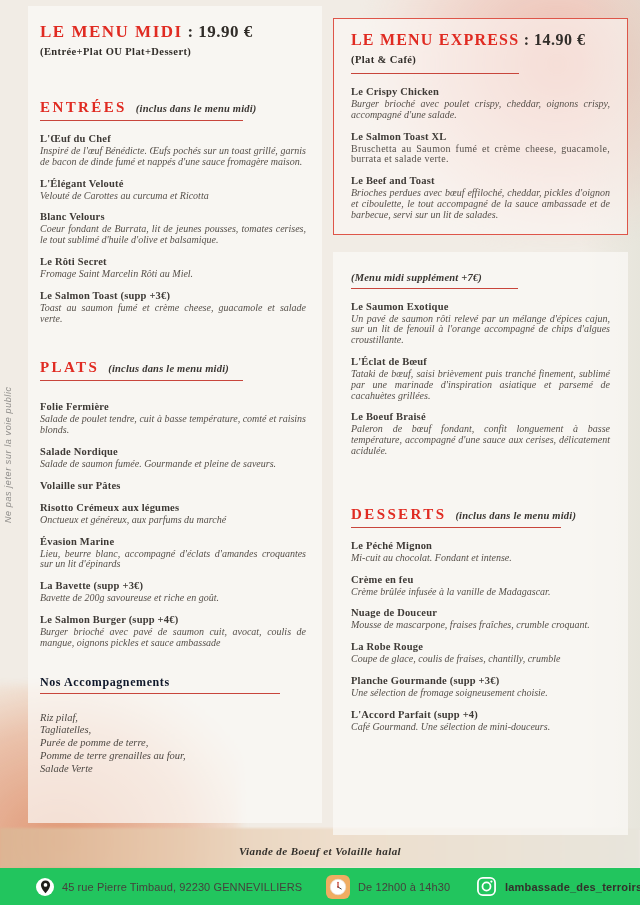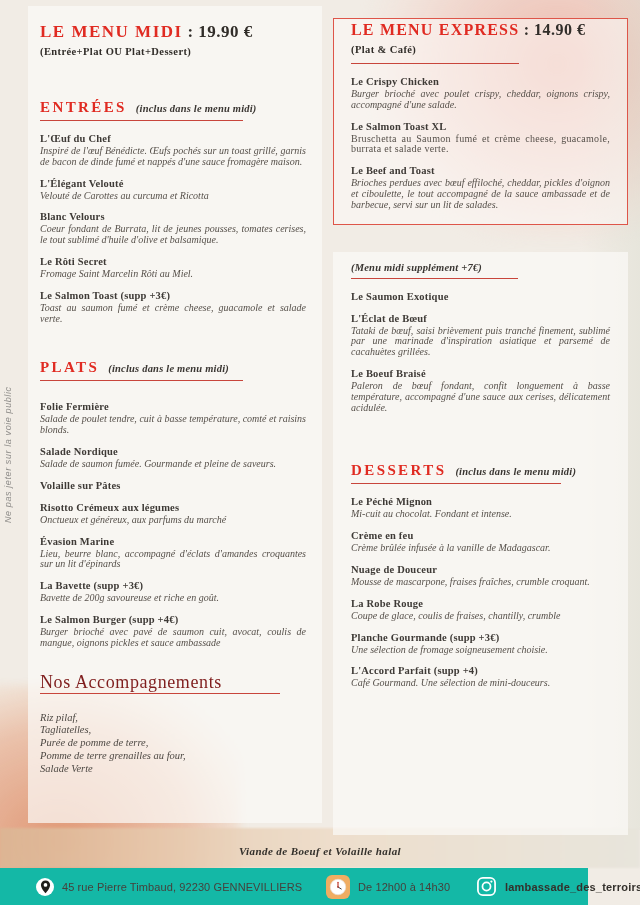--- a/index.html
+++ b/index.html
@@ -49,36 +49,36 @@
   .items{margin-top:12px;}
   .menu-item + .menu-item{margin-top:10px;}
   .item-name{font-size:10.5px;font-weight:700;color:#3e3a36;line-height:12px;letter-spacing:.2px;}
   .item-desc{font-size:10px;font-style:italic;color:#56504a;line-height:10.8px;text-align:justify;margin-top:1px;}
   .item-desc.plain{font-style:normal;letter-spacing:.3px;}
 
   .sec.entrees{margin-top:40px;}
   .sec.plats{margin-top:34px;}
   .sec.plats .items{margin-top:20px;}
   .sec.accomp{margin-top:26px;}
-  .accomp-title{font-size:18px;font-weight:400;color:#7f1d1d;letter-spacing:.6px;line-height:15px;}
+  .accomp-title{font-size:12px;font-weight:700;color:#0f172a;letter-spacing:.6px;line-height:15px;}
   .accomp-note{font-size:10.5px;font-weight:700;font-style:italic;color:#3a3632;line-height:13px;}
   .sec.accomp .rule{margin-top:3px;}
   .list{margin-top:18px;}
   .list-line{font-size:10.5px;font-style:italic;color:#4e4944;line-height:12.8px;}
 
-  .express-box{border:1.5px solid #de5549;background:rgba(253,250,248,.55);padding:1px 17px 13px;box-sizing:border-box;}
+  .express-box{border:1.5px solid #de5549;background:rgba(253,250,248,.55);padding:11px 17px 13px;box-sizing:border-box;}
   .express-box .rule{margin-top:7px;}
   .rsec{padding:0 18px;}
   .rsec.exception{margin-top:36px;}
   .rsec.desserts{margin-top:48px;}
 
   .halal{position:absolute;left:0;top:845px;width:640px;text-align:center;
     font-size:11px;font-weight:700;font-style:italic;color:#33302b;letter-spacing:.4px;}
 
-  .footer-bar{position:absolute;left:0;bottom:0;width:588px;height:37px;background:#14b8a6;
+  .footer-bar{position:absolute;left:0;bottom:0;width:640px;height:37px;background:#22c55e;
     font-family:"Liberation Sans","DejaVu Sans",sans-serif;color:#45413c;}
   .f-group{position:absolute;top:0;height:37px;display:flex;align-items:center;gap:8px;}
   .f-group.addr{left:36px;}
   .f-group.hours{left:326px;}
   .f-group.insta{left:476px;}
   .f-text{font-size:11px;letter-spacing:.1px;}
   .handle{font-size:11px;font-weight:700;color:#33302b;letter-spacing:.2px;}
   .pin-circle{width:18px;height:18px;border-radius:50%;background:#fff;display:flex;align-items:center;justify-content:center;}
   .clock-sq{width:24px;height:24px;border-radius:6px;background:#f0ad62;display:flex;align-items:center;justify-content:center;}
 </style>
@@ -203,20 +203,21 @@
           </div>
         </div>
     </div>
 
     <section class="rsec exception">
       <div class="sec-note block">(Menu midi supplément +7€)</div>
       <div class="rule" style="width:167px"></div>
       <div class="items">
           <div class="menu-item">
             <div class="item-name">Le Saumon Exotique</div>
+            <div class="item-desc">Un pavé de saumon rôti relevé par un mélange d'épices cajun, sur un lit de fenouil à l'orange accompagné de chips d'algues croustillante.</div>
           </div>
           <div class="menu-item">
             <div class="item-name">L'Éclat de Bœuf</div>
             <div class="item-desc">Tataki de bœuf, saisi brièvement puis tranché finement, sublimé par une marinade d'inspiration asiatique et parsemé de cacahuètes grillées.</div>
           </div>
           <div class="menu-item">
             <div class="item-name">Le Boeuf Braisé</div>
             <div class="item-desc">Paleron de bœuf fondant, confit longuement à basse température, accompagné d'une sauce aux cerises, délicatement acidulée.</div>
           </div>
         </div>

